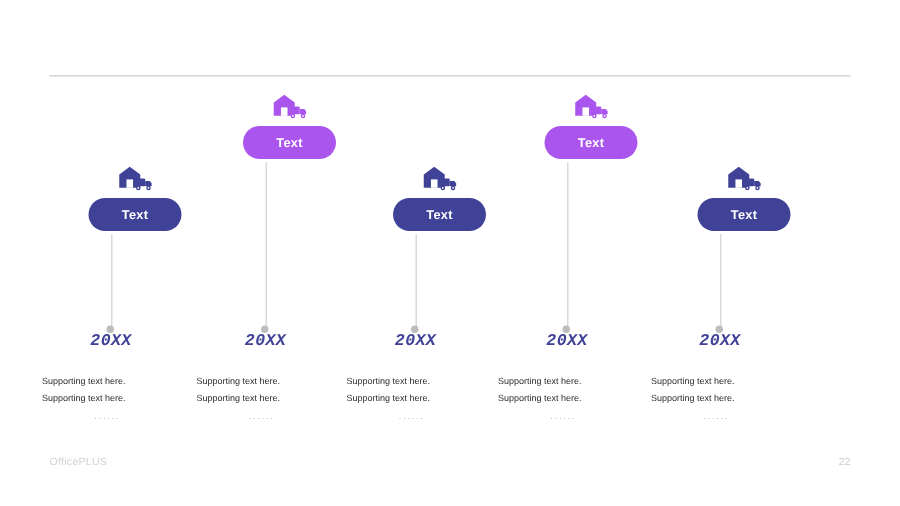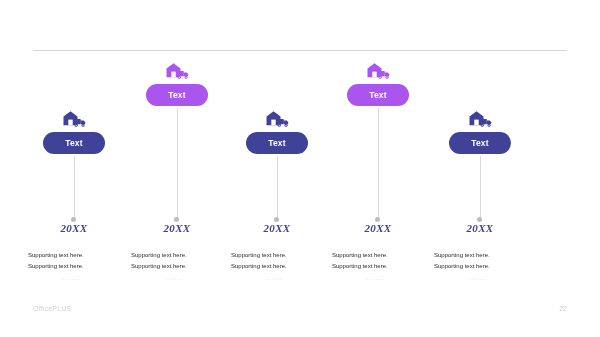--- a/index.html
+++ b/index.html
@@ -42,21 +42,21 @@
   .col {
     position: absolute;
     top: 0;
     width: 110px;
     height: 300px;
   }
 
   
   .marker {
     position: absolute;
-    left: 0;
+    left: 16px;
     width: 110px;
     text-align: center;
   }
   .marker.high { top: 62px; }
   .marker.low  { top: 110px; }
 
   .badge-icon {
     display: block;
     margin: 0 auto 2px auto;
     width: 26px;
@@ -112,21 +112,21 @@
   .year-label {
     position: absolute;
     top: 222px;
     width: 110px;
     text-align: center;
     font-size: 11px;
     font-style: italic;
     font-weight: bold;
     color: #3f4296;
     letter-spacing: 0.3px;
-    font-family: Liberation Serif, serif;
+    font-family: Liberation Mono, monospace;
   }
 
   
   .support {
     position: absolute;
     top: 250px;
     width: 110px;
     text-align: left;
     padding-left: 9px;
     box-sizing: border-box;

